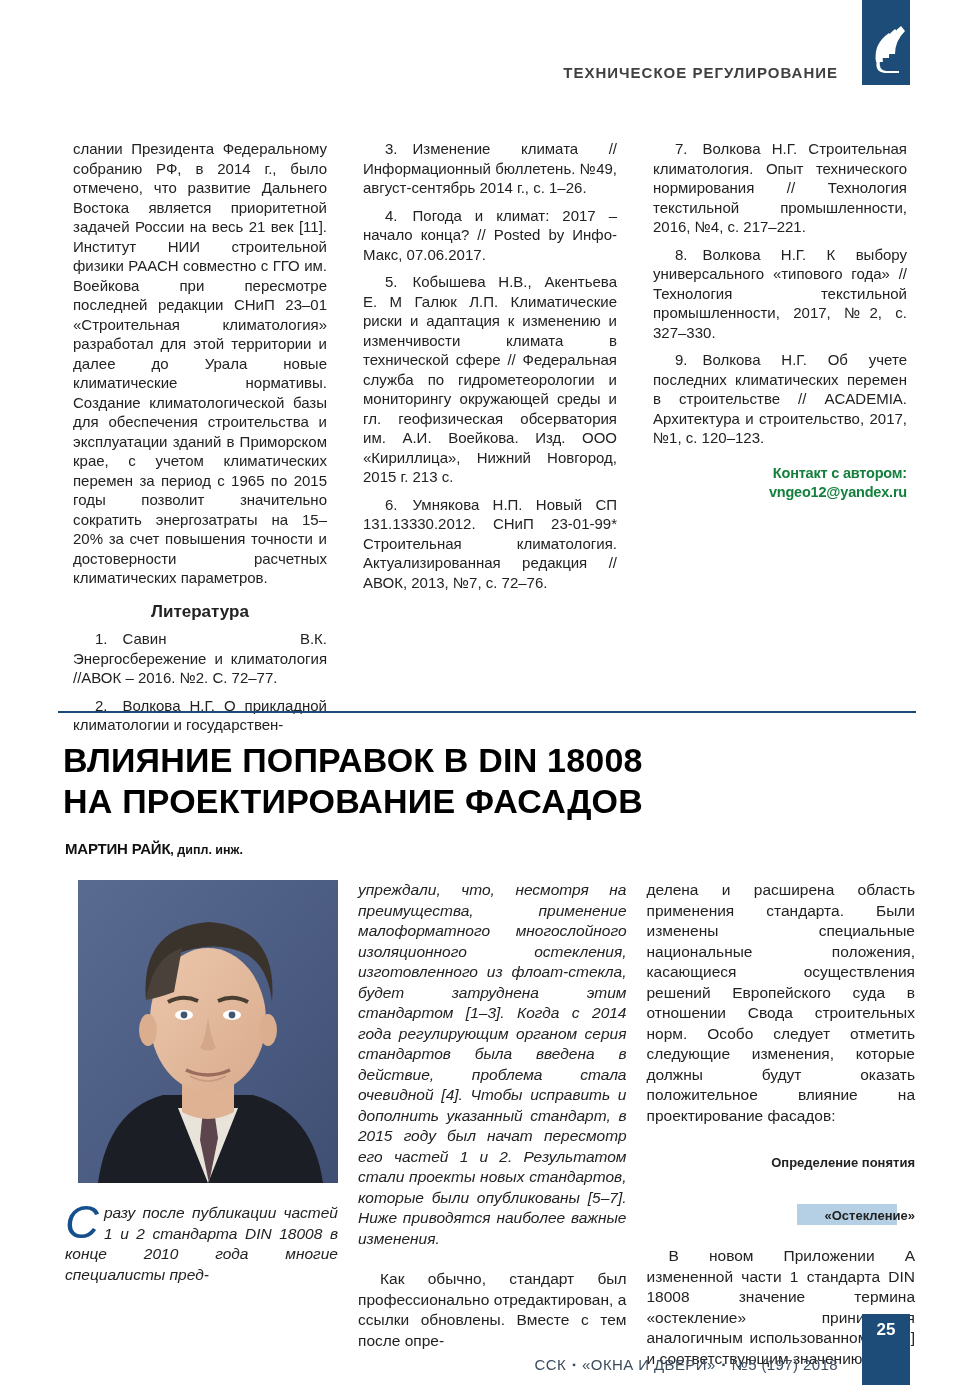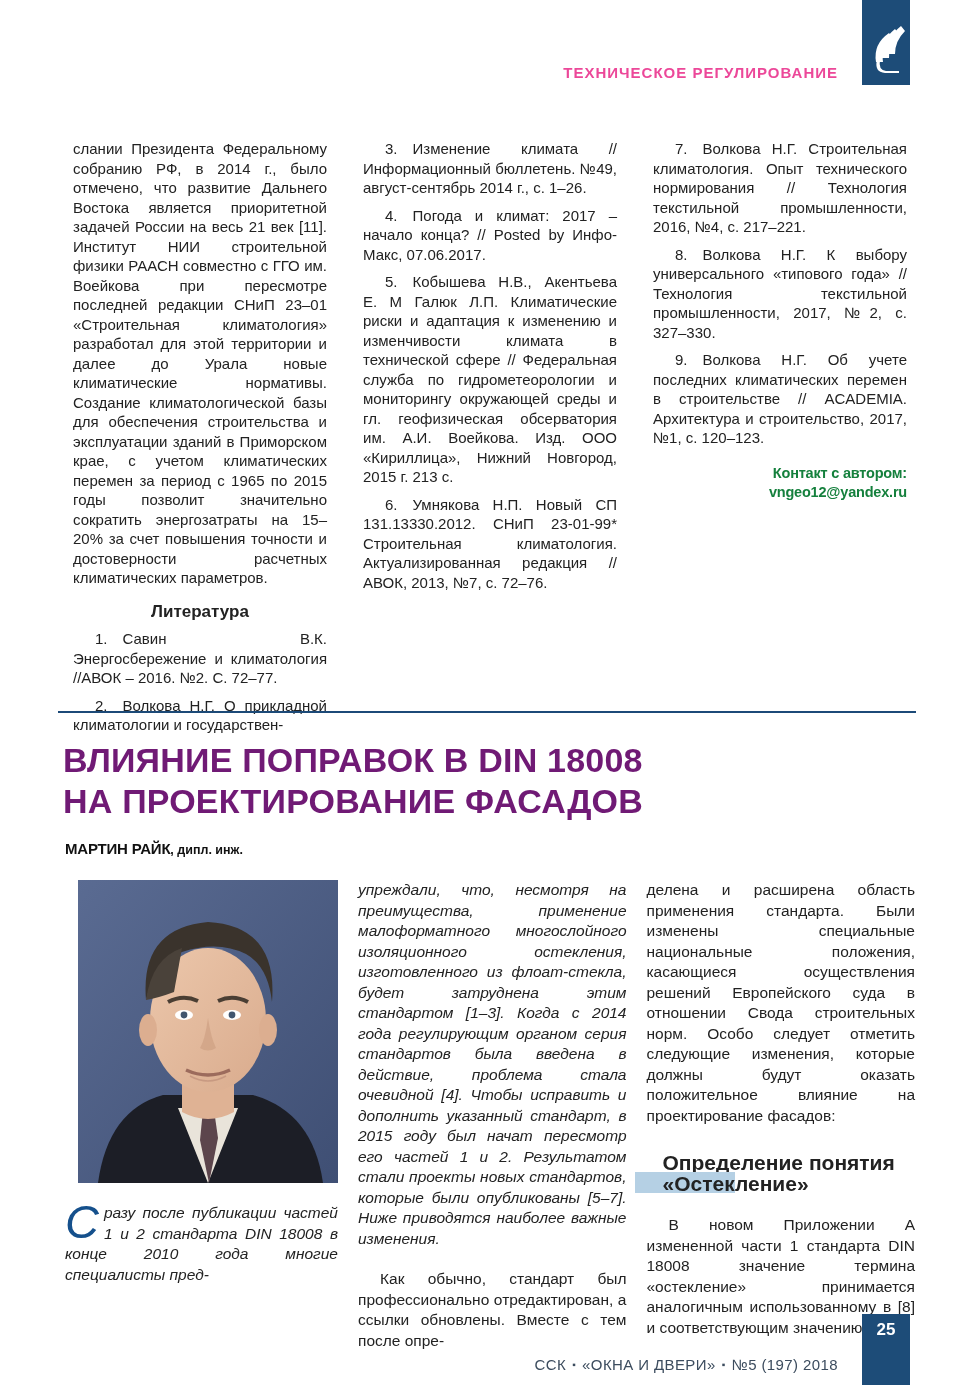--- a/index.html
+++ b/index.html
@@ -9,21 +9,21 @@
     background:#ffffff;
     font-family:"Liberation Sans", sans-serif;
     color:#222222;
     overflow:hidden;
     margin:0 auto;
   }
   
   .section-label{
     position:absolute;top:64px;right:142px;
     font-size:15px;font-weight:bold;letter-spacing:1px;
-    color:#ec4899;white-space:nowrap;
+    color:#404040;white-space:nowrap;
   }
   .logo-box{
     position:absolute;top:0;left:862px;width:48px;height:85px;
     background:#1d4c78;
   }
   .logo-box svg{position:absolute;left:0;top:0;}
   
   .refs{
     position:absolute;top:131px;left:65px;width:850px;
     display:grid;grid-template-columns:repeat(3,1fr);column-gap:20px;
@@ -41,21 +41,21 @@
     letter-spacing:-0.2px;
   }
   
   .divider{
     position:absolute;top:711px;left:58px;width:858px;height:2px;
     background:#1c4a78;
   }
   .title{
     position:absolute;top:740px;left:63px;margin:0;
     font-size:34px;line-height:41px;font-weight:bold;
-    color:#701a75;letter-spacing:0.2px;white-space:nowrap;
+    color:#000000;letter-spacing:0.2px;white-space:nowrap;
   }
   .author-line{
     position:absolute;top:840px;left:65px;
     font-weight:bold;color:#111;
   }
   .author-name{font-size:15px;letter-spacing:-0.2px;}
   .author-degree{font-size:12.5px;}
   
   .article{
     position:absolute;top:880px;left:65px;width:850px;
@@ -73,24 +73,24 @@
     font-size:47px;line-height:38px;
     color:#15508c;font-style:italic;
     padding-right:5px;
   }
   .italic-para{font-style:italic;}
   .indent{text-indent:22px;}
   .para-gap{margin-top:20px !important;}
   .subheading{
     margin-top:26px !important;
     padding-left:16px;
-    font-weight:bold;font-size:21px;line-height:21px;
-    text-align:left;
-  }
-  .hl{position:relative;display:inline-block;}
+    font-weight:bold;font-size:13px;line-height:21px;
+    text-align:right;
+  }
+  .hl{position:relative;display:inline-block;margin-top:32px;}
   .hl::before{
     content:"";position:absolute;left:-28px;top:-1px;width:100px;height:21px;
     background:#b5d0e4;z-index:0;
   }
   .hl span{position:relative;z-index:1;}
   
   .footer-line{
     position:absolute;top:1356px;right:142px;
     font-size:15px;color:#3c4c5e;letter-spacing:0.4px;white-space:nowrap;
   }

